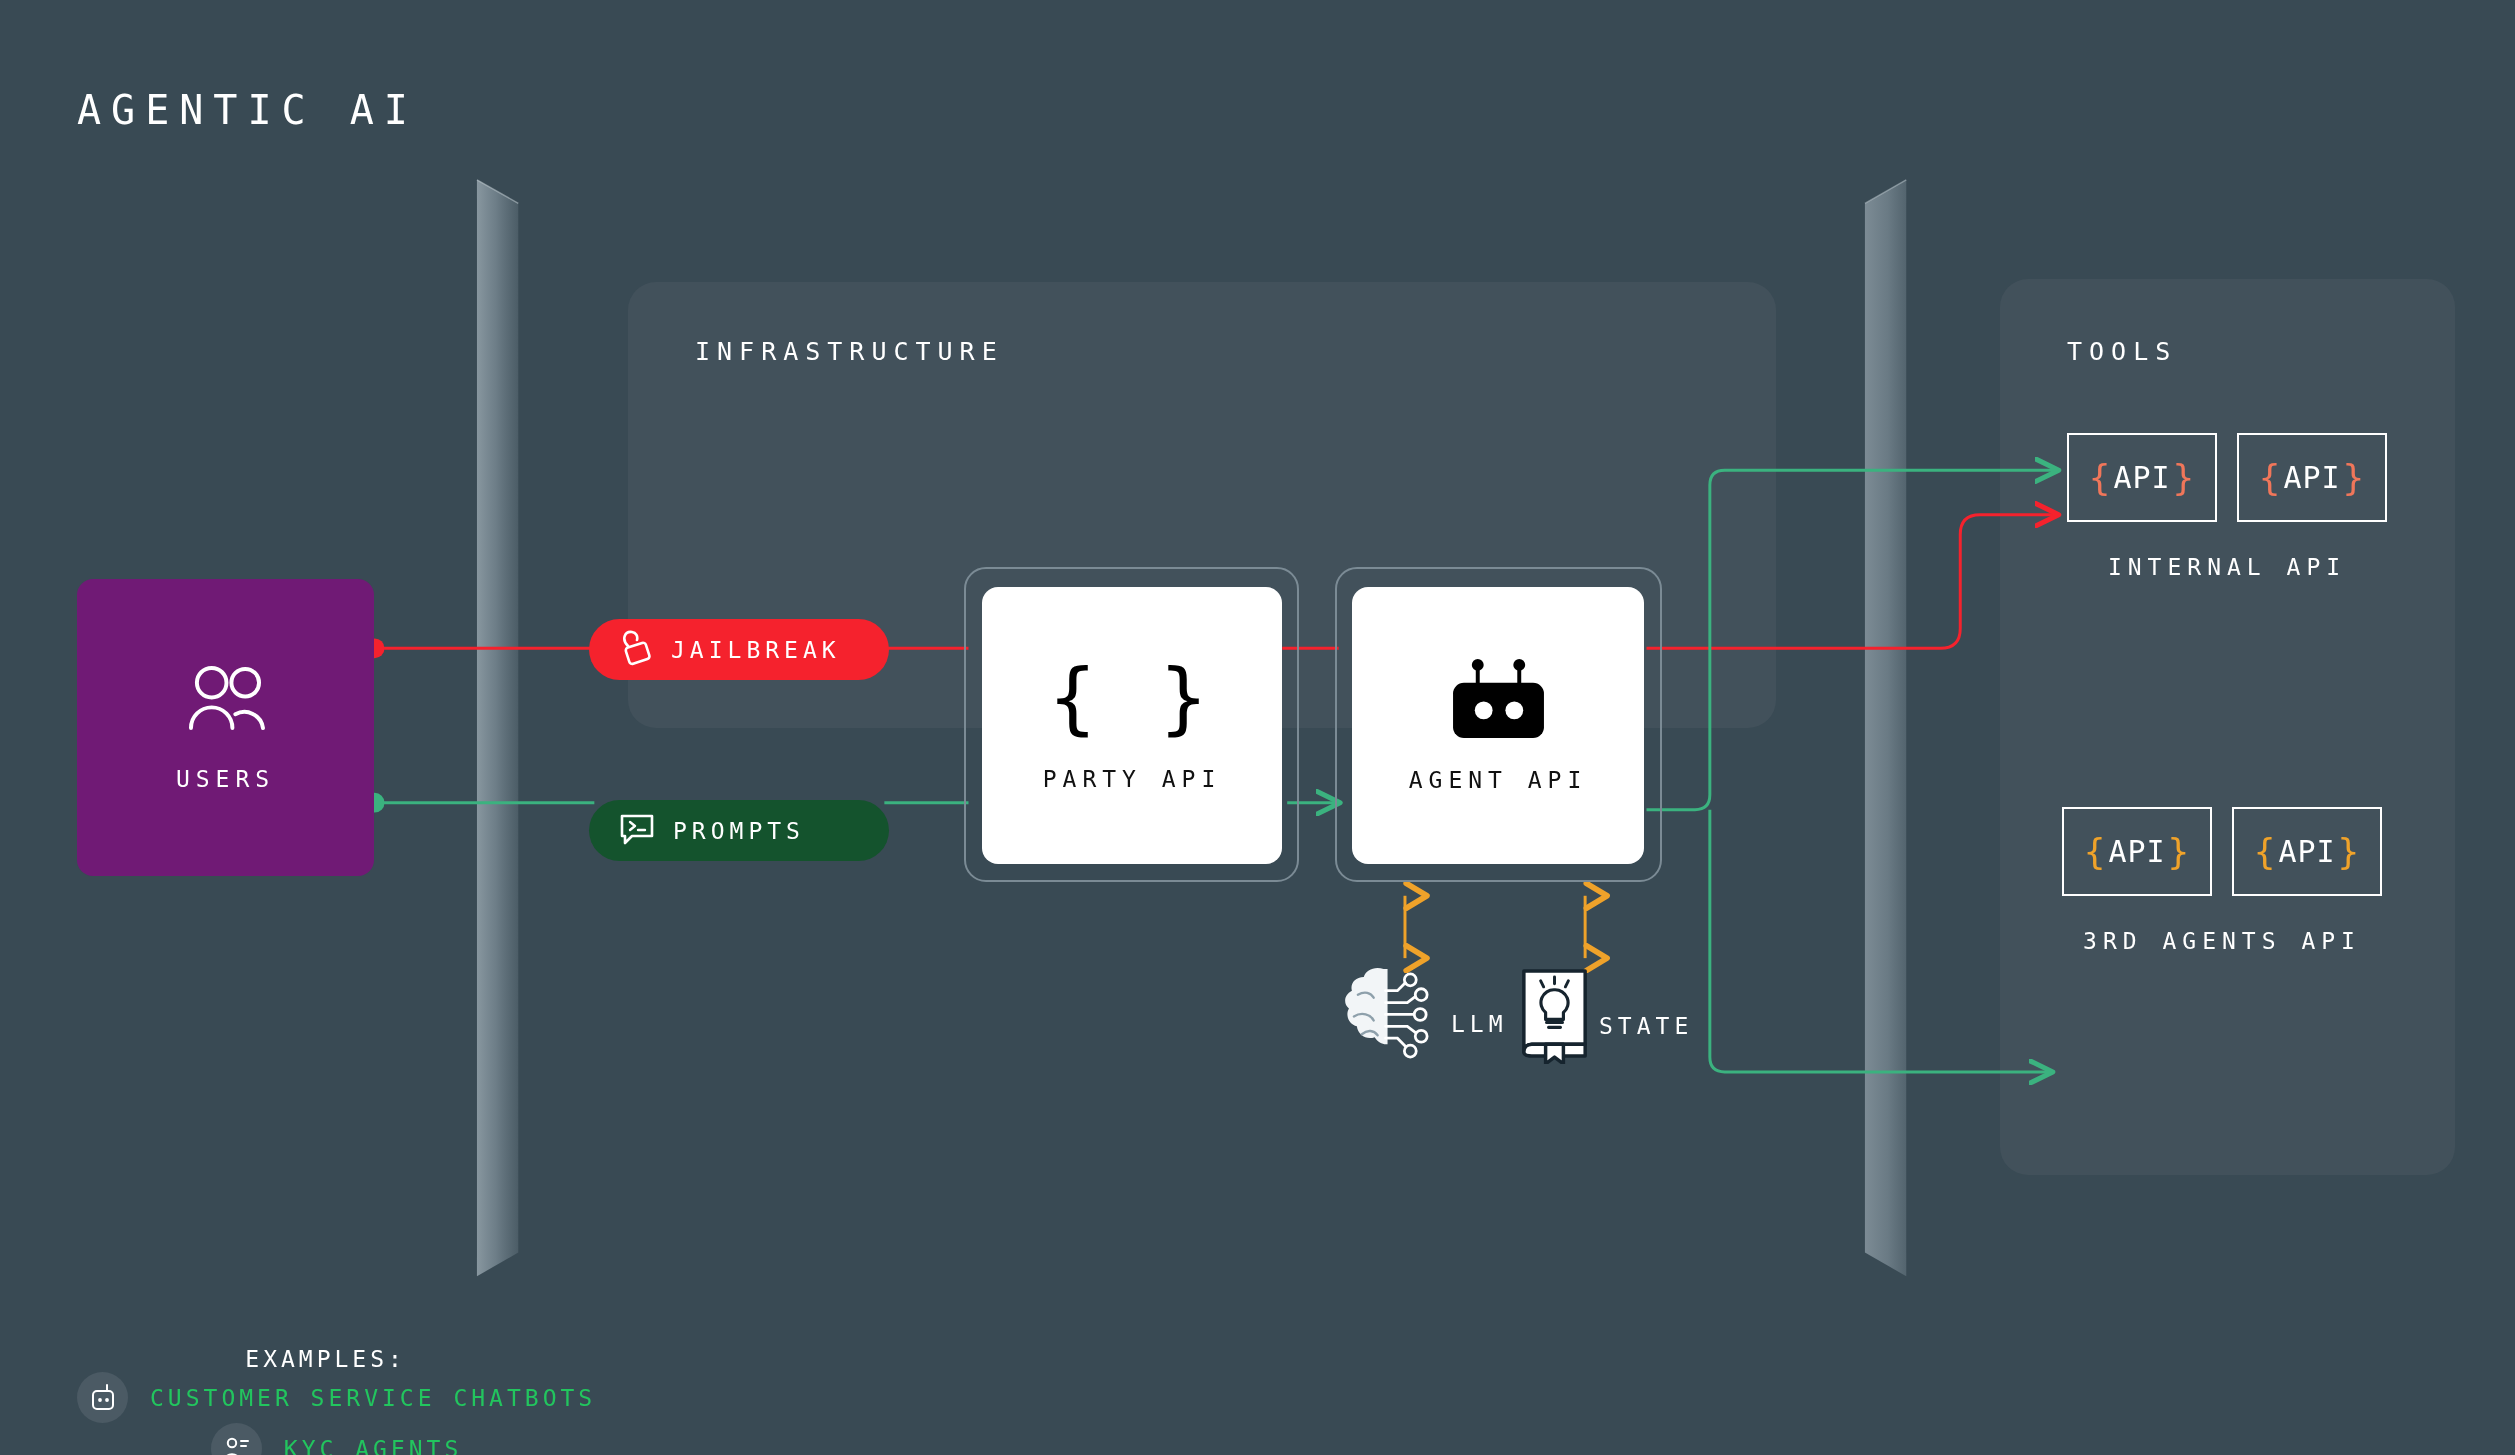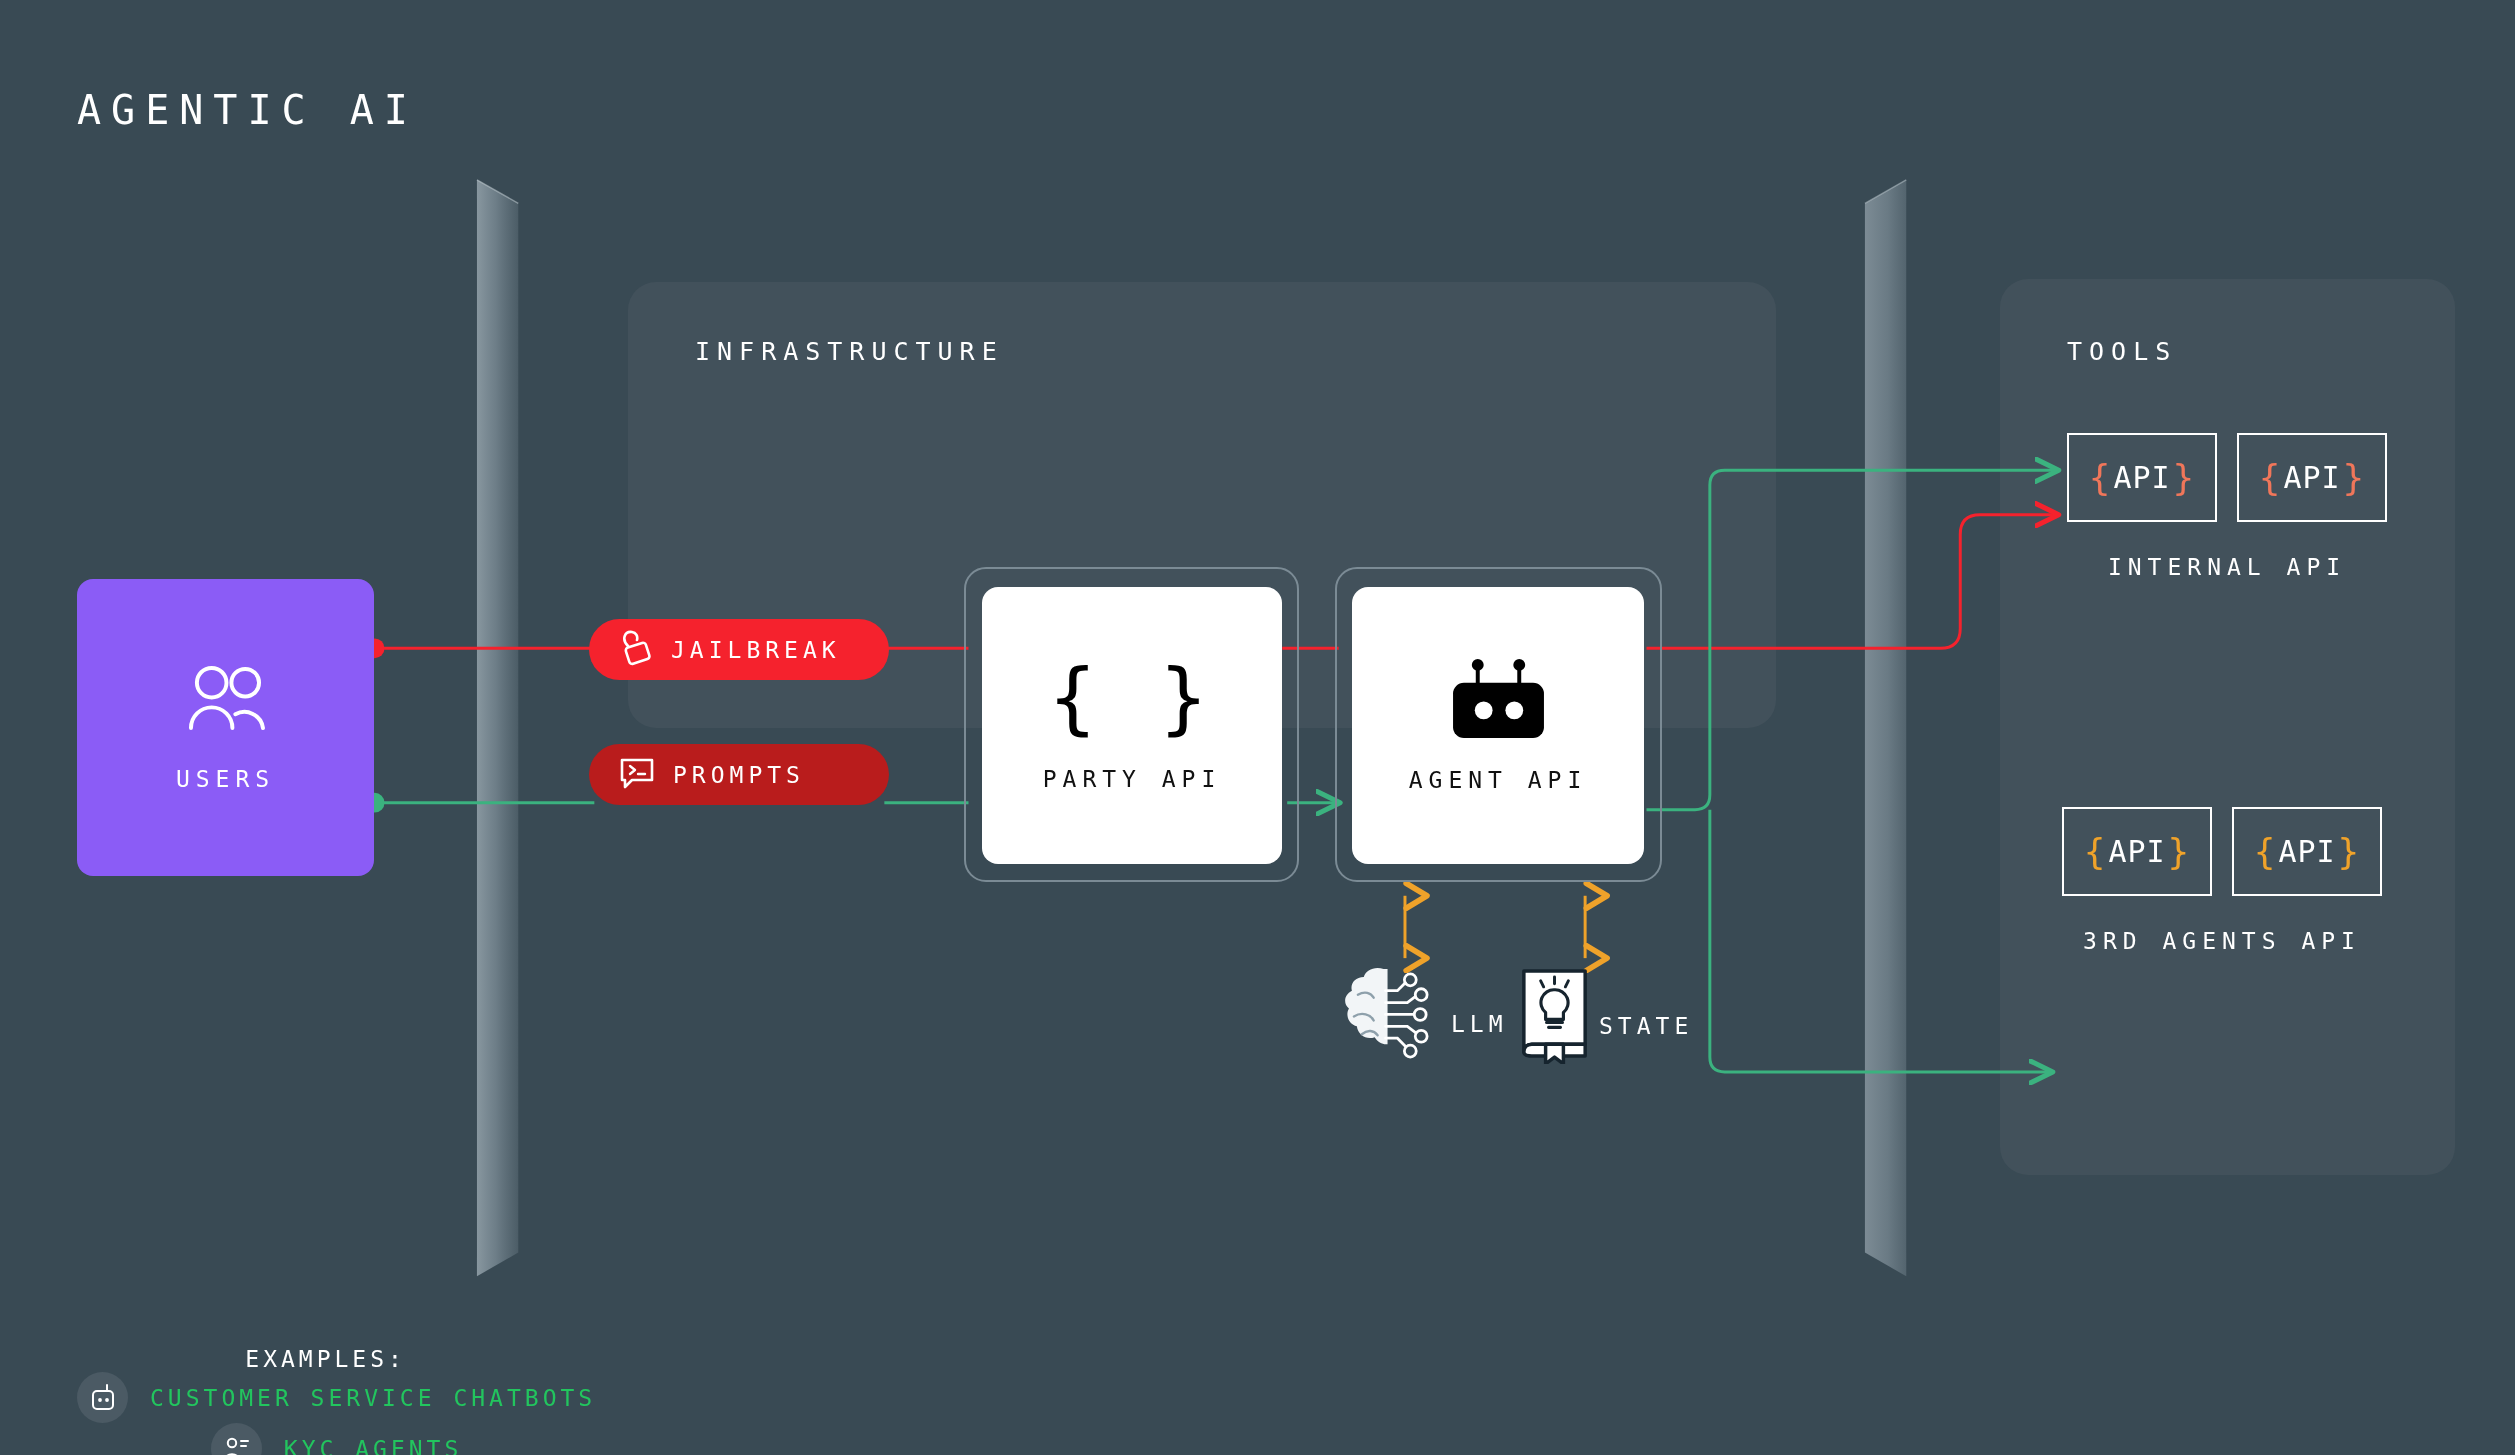--- a/index.html
+++ b/index.html
@@ -53,21 +53,21 @@
   .wall { position: absolute; }
   .wall svg { display: block; }
 
   
   #users-card {
     position: absolute;
     left: 77px;
     top: 579px;
     width: 297px;
     height: 297px;
-    background: #8b5cf6;
+    background: #701a75;
     border-radius: 16px;
     display: flex;
     flex-direction: column;
     align-items: center;
     justify-content: center;
   }
   #users-card .icon { margin-bottom: 26px; }
   .card-caption {
     font-size: 23px;
     letter-spacing: 6px;
@@ -89,22 +89,22 @@
   .pill-label {
     font-size: 23px;
     letter-spacing: 5px;
     color: #ffffff;
   }
   #pill-jailbreak {
     left: 589px; top: 619px; width: 300px;
     background: #f5222d;
   }
   #pill-prompts {
-    left: 589px; top: 744px; width: 300px;
-    background: #b91c1c;
+    left: 589px; top: 800px; width: 300px;
+    background: #14532d;
   }
 
   
   .api-frame {
     position: absolute;
     border: 2px solid #7b8b95;
     border-radius: 22px;
   }
   #frame-public { left: 964px; top: 567px; width: 335px; height: 315px; }
   #frame-agent  { left: 1335px; top: 567px; width: 327px; height: 315px; }

